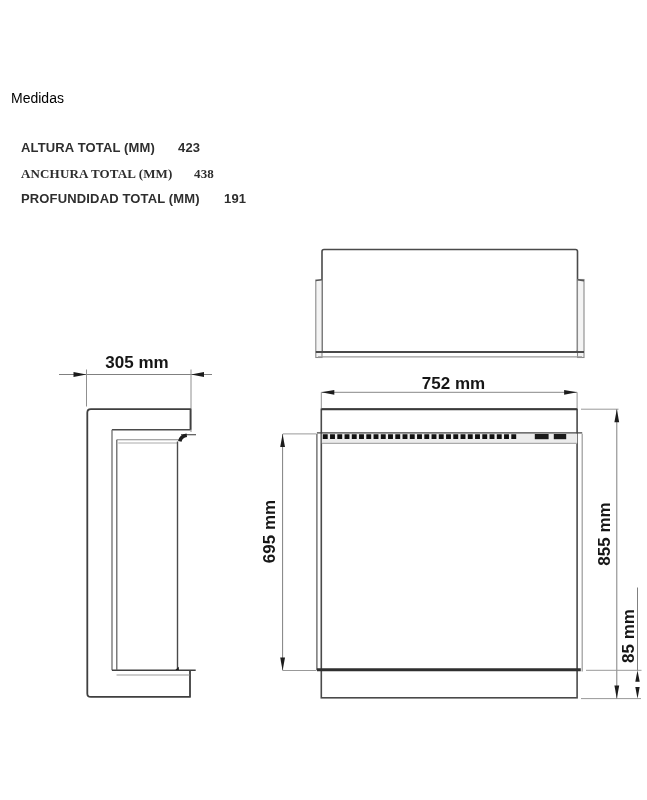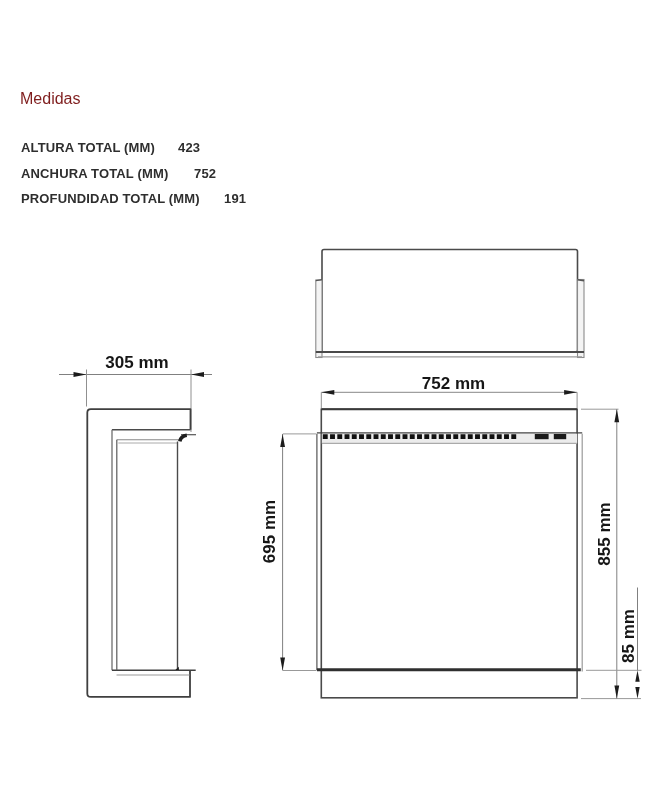--- a/index.html
+++ b/index.html
@@ -5,25 +5,25 @@
   html,body{margin:0;padding:0;background:#ffffff;}
   body{width:647px;height:800px;position:relative;overflow:hidden;
        font-family:"Liberation Sans",sans-serif;}
   .lbl{position:absolute;font-weight:bold;font-size:13px;color:#2e2e2e;letter-spacing:0.15px;white-space:nowrap;margin-left:6px;}
   svg{position:absolute;left:0;top:0;}
   svg text{font-family:"Liberation Sans",sans-serif;font-weight:bold;fill:#161616;}
 </style>
 </head>
 <body>
 
-<div style="position:absolute;left:20px;top:89px;font-size:16px;line-height:19px;color:#7f1d1d;">Medidas</div>
+<div style="position:absolute;left:11px;top:89px;font-size:14px;line-height:19px;color:#000000;">Medidas</div>
 
 <div class="lbl" style="left:15px;top:140px;">ALTURA TOTAL (MM)<span style="position:absolute;left:157px;">423</span></div>
 
-<div class="lbl" style="left:15px;top:165.5px;">ANCHURA TOTAL (MM)<span style="position:absolute;left:173px;">752</span></div>
+<div class="lbl" style="left:15px;top:165.5px;font-family:Liberation Serif, serif;">ANCHURA TOTAL (MM)<span style="position:absolute;left:173px;">438</span></div>
 
 <div class="lbl" style="left:15px;top:191px;">PROFUNDIDAD TOTAL (MM)<span style="position:absolute;left:203px;">191</span></div>
 
 <svg width="647" height="800" viewBox="0 0 647 800">
 
 <g>
   <rect x="322" y="249.5" width="255.5" height="102.5" rx="2" fill="#ffffff" stroke="#4a4a4a" stroke-width="1.6"></rect>
 </g>
 
 <g>

